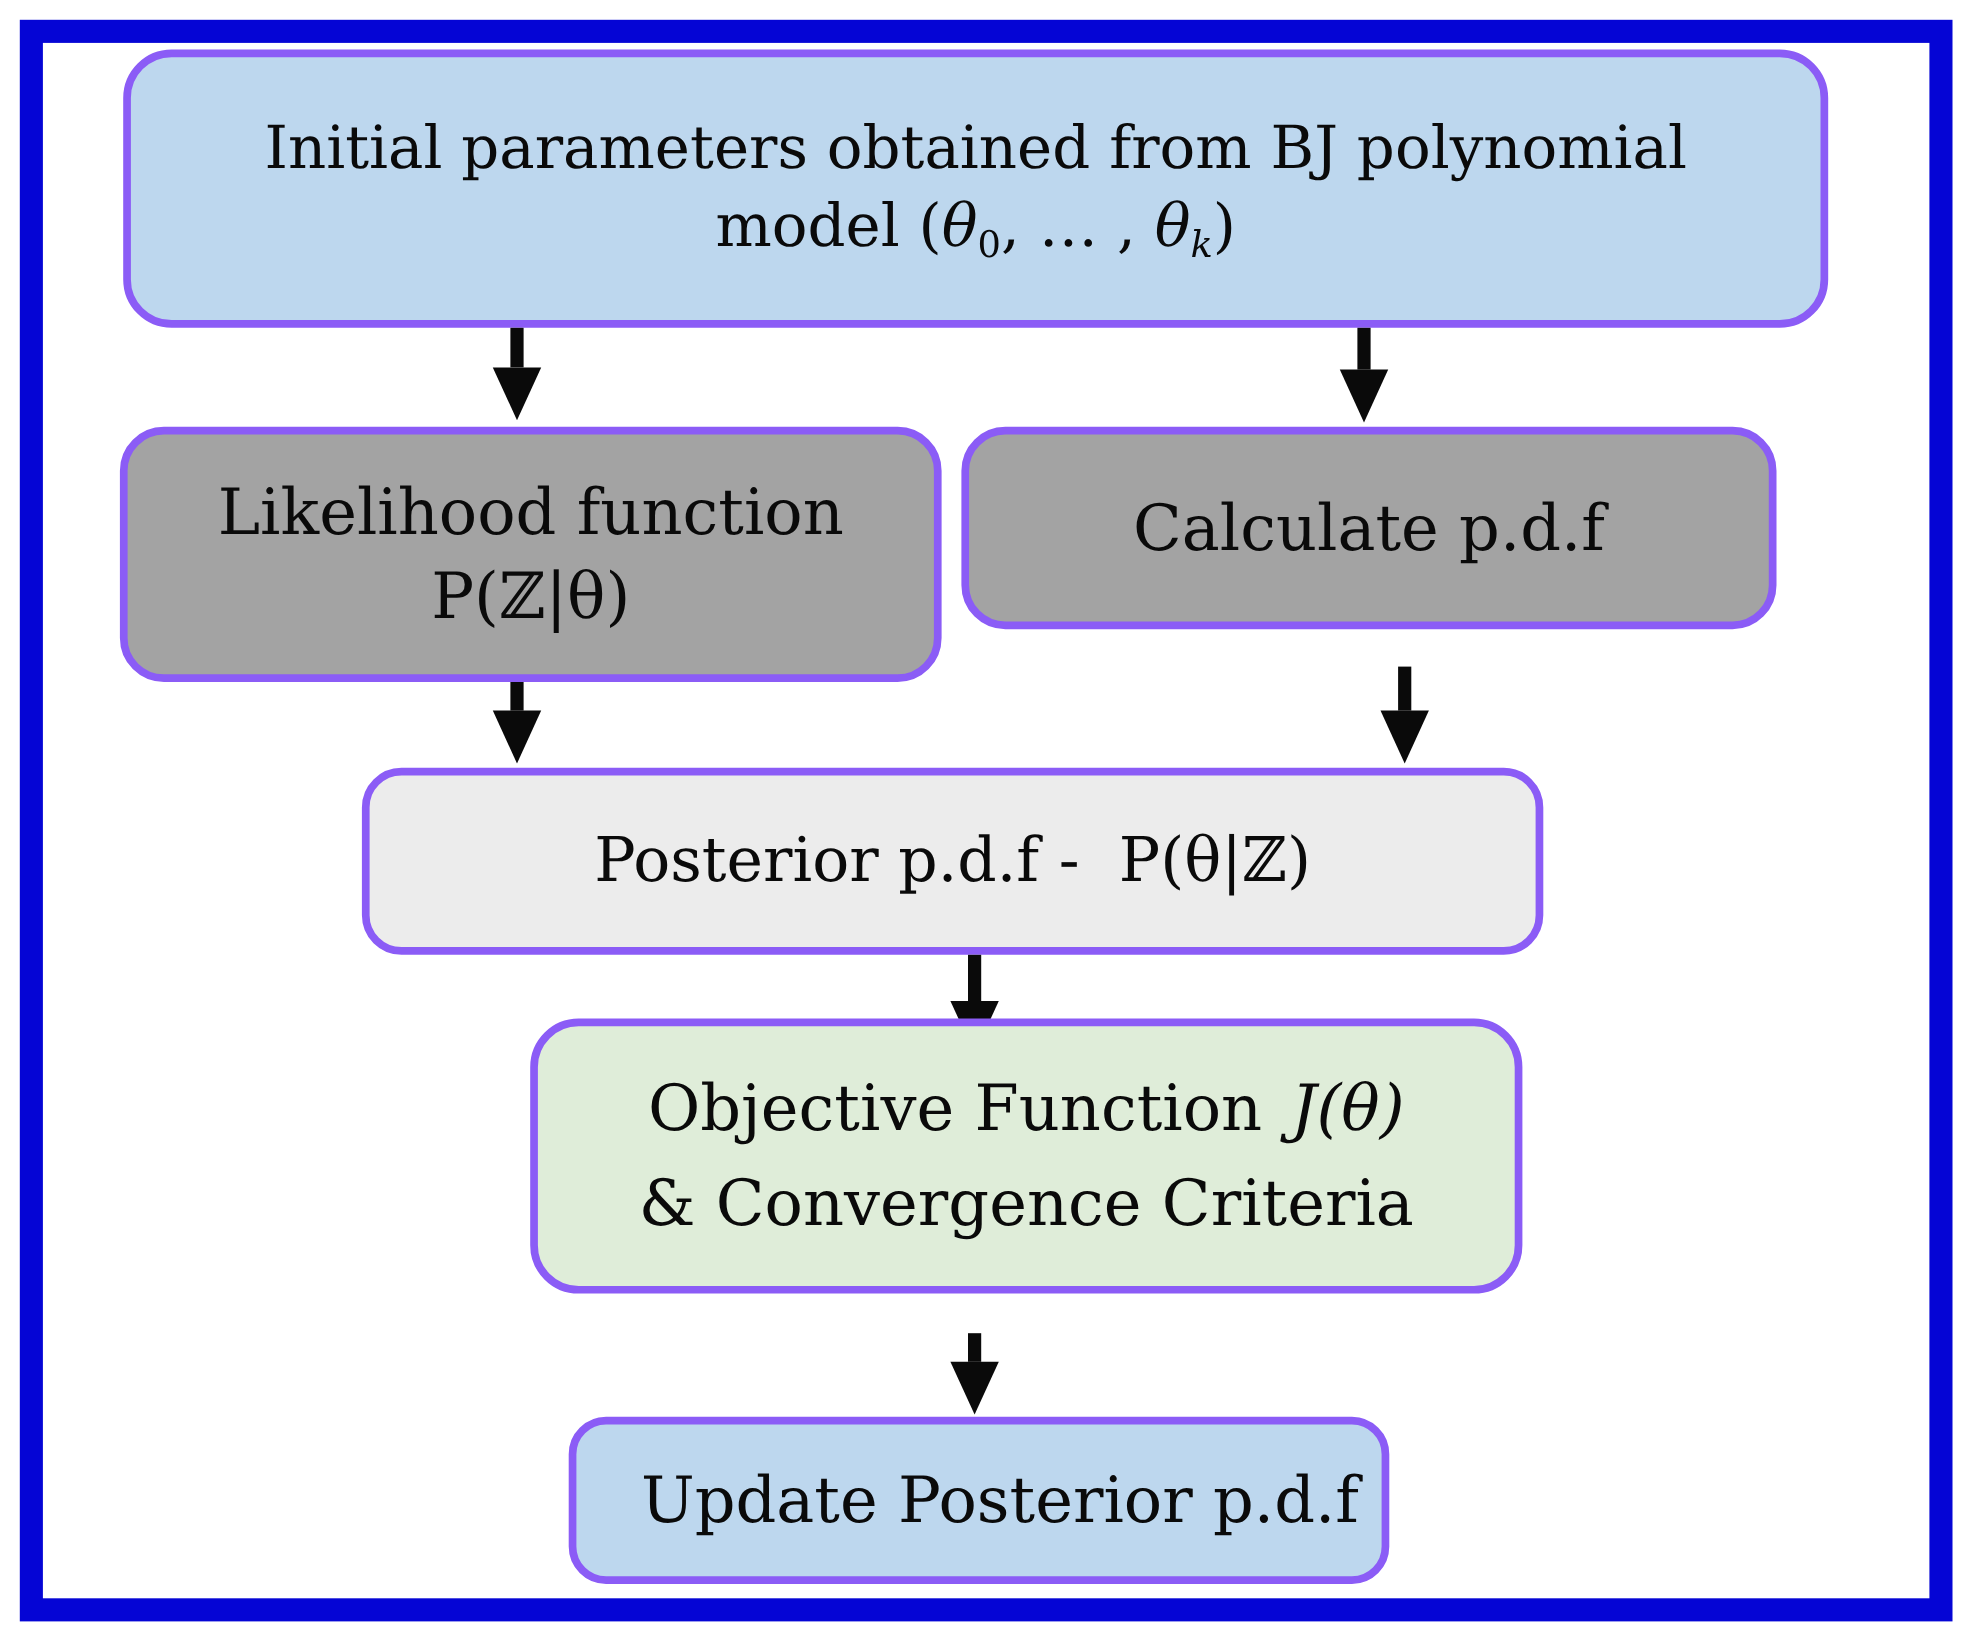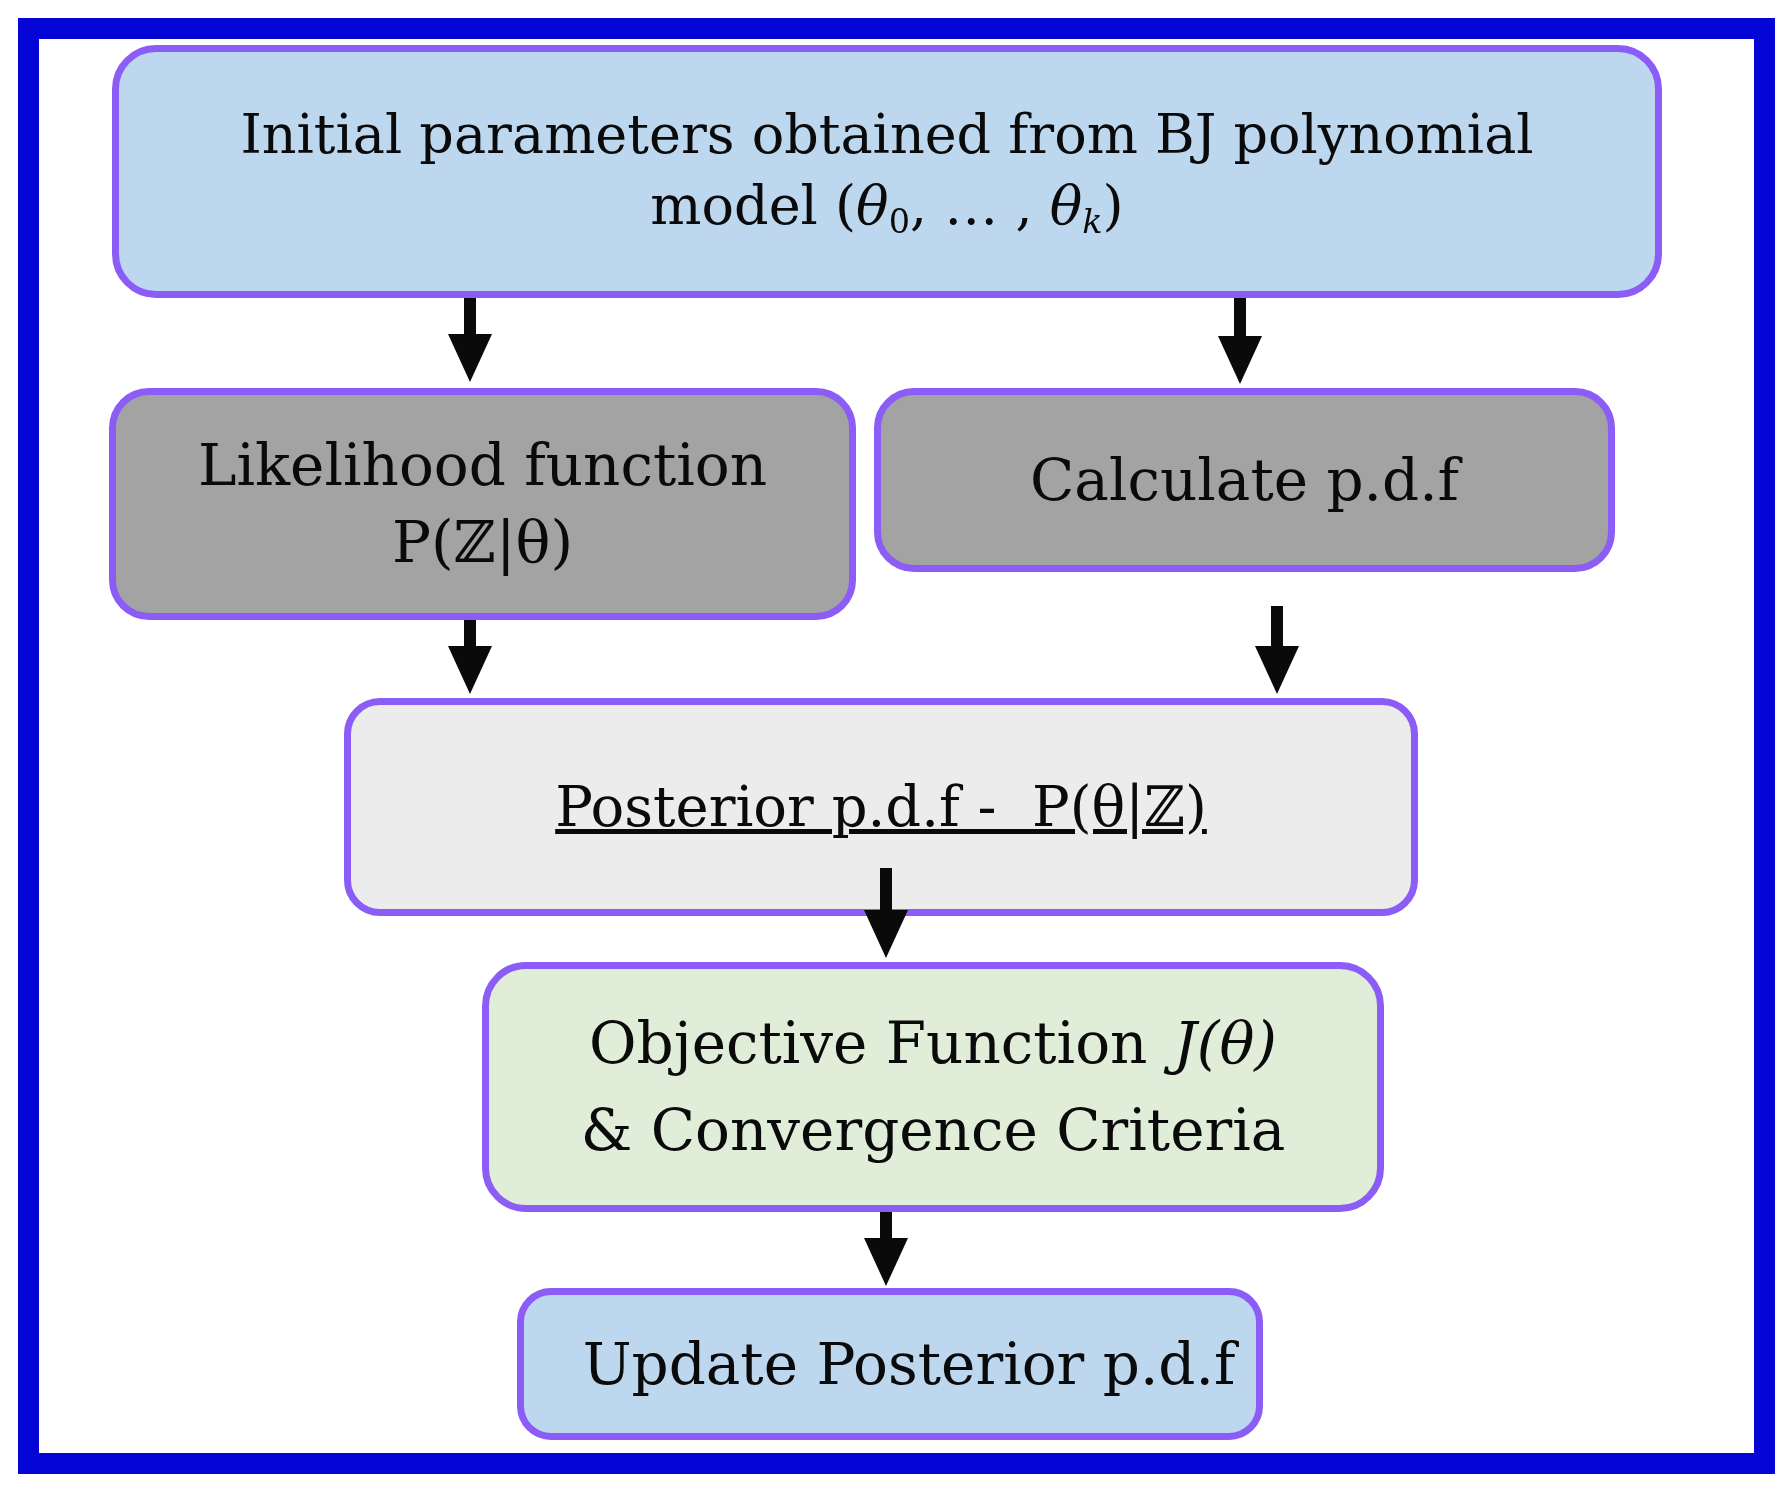--- a/index.html
+++ b/index.html
@@ -92,30 +92,30 @@
 
   <div class="arrow" style="left:448px; top:620px; height:74px;">
     <div class="shaft" style="height:26px;"></div>
     <div class="head"></div>
   </div>
   <div class="arrow" style="left:1255px; top:606px; height:88px;">
     <div class="shaft" style="height:40px;"></div>
     <div class="head"></div>
   </div>
 
-  <div class="node fill-gray t56" style="left:344px; top:698px; width:1074px; height:218px; border-radius:36px;text-decoration:underline;">
+  <div class="node fill-gray t56" style="left:329px; top:698px; width:1074px; height:170px; border-radius:36px;">
     <div><span>Posterior p.d.f -&nbsp;&nbsp;P(θ|ℤ)</span></div>
   </div>
 
   <div class="arrow" style="left:864px; top:868px; height:90px;">
     <div class="shaft" style="height:42px;"></div>
     <div class="head"></div>
   </div>
 
-  <div class="node fill-green t58 green-lines" style="left:482px; top:962px; width:902px; height:250px; border-radius:44px;">
+  <div class="node fill-green t58 green-lines" style="left:482px; top:926px; width:902px; height:250px; border-radius:44px;">
     <div><span>Objective Function</span><span class="it math-gap">J(θ)</span></div>
     <div><span>&amp; Convergence Criteria</span></div>
   </div>
 
   <div class="arrow" style="left:864px; top:1212px; height:74px;">
     <div class="shaft" style="height:26px;"></div>
     <div class="head"></div>
   </div>
 
   <div class="node fill-blue t58" style="left:517px; top:1288px; width:746px; height:152px; border-radius:34px;padding-left:38px;">

